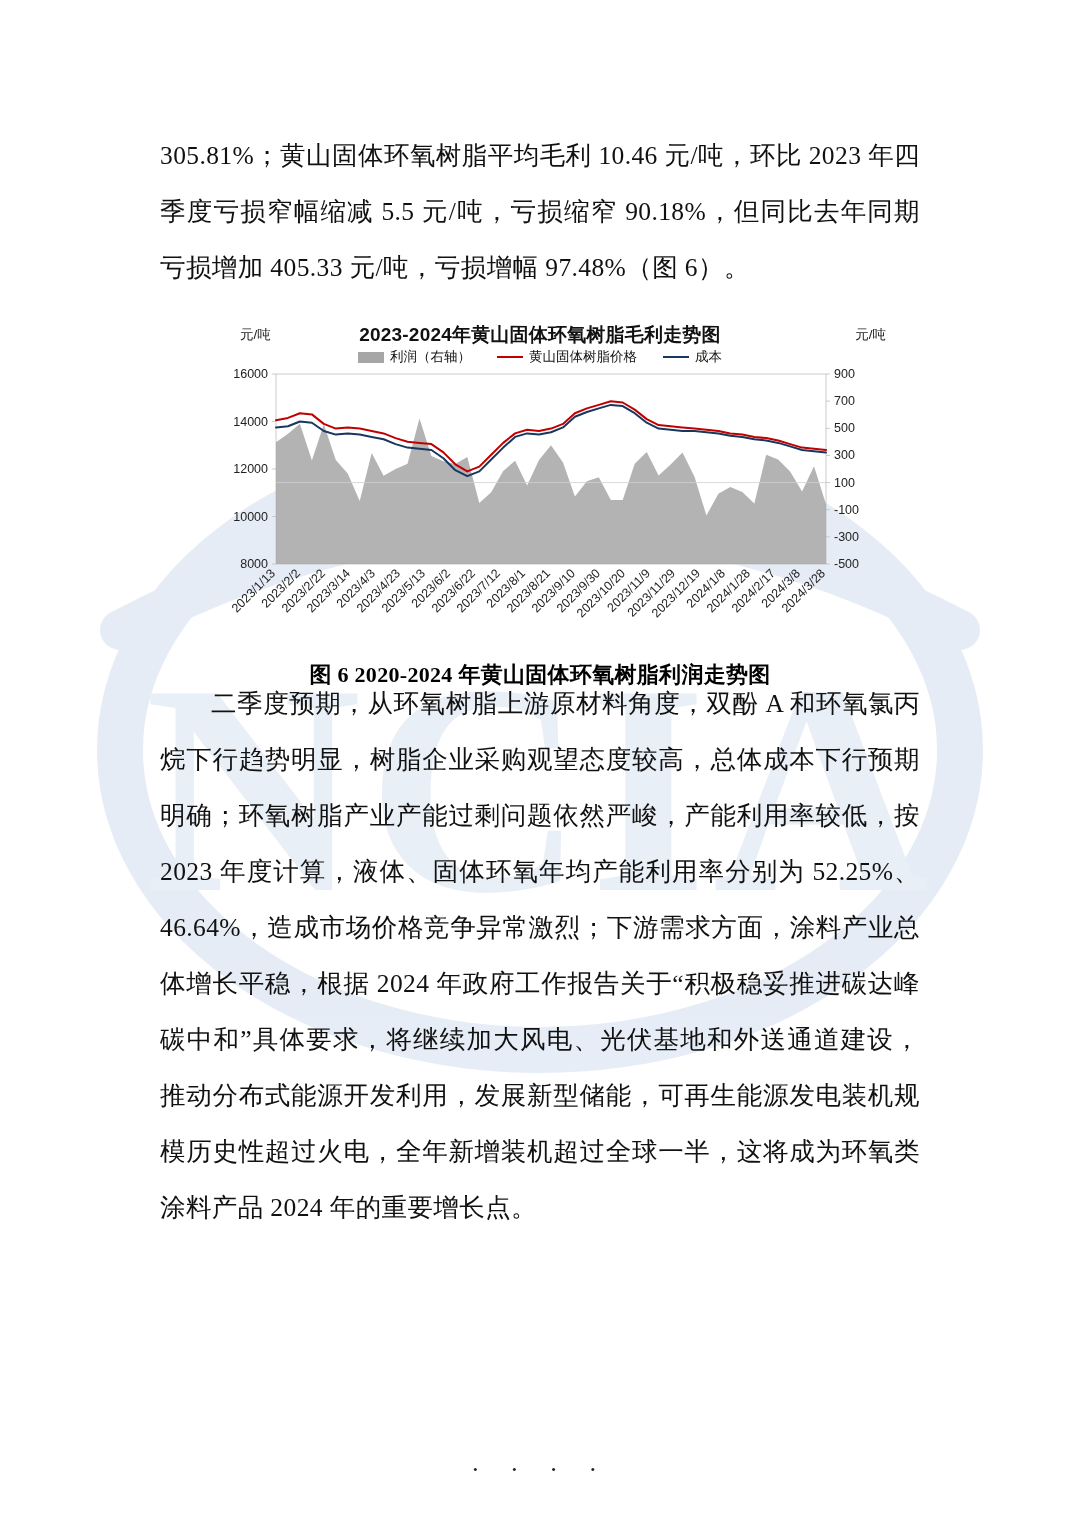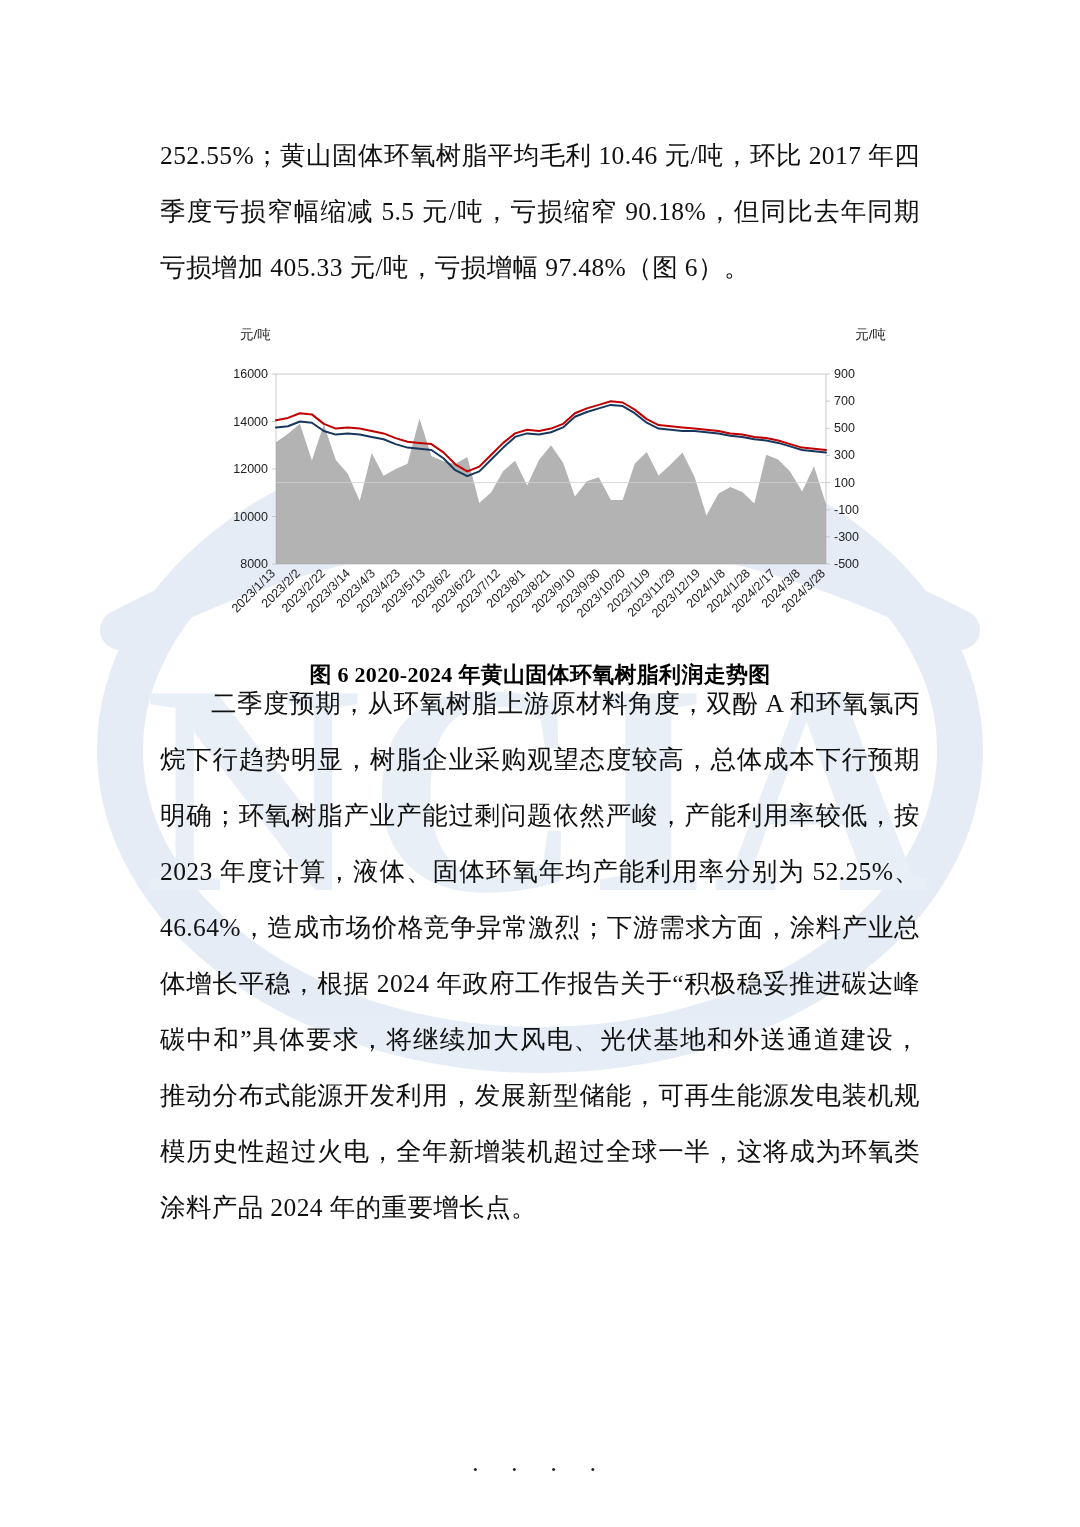--- a/index.html
+++ b/index.html
@@ -135,28 +135,43 @@
       <g opacity="0.30">
         <ellipse cx="540" cy="420" rx="420" ry="300" fill="none" stroke="#adc3e0" stroke-width="46"></ellipse>
         <path d="M120 300 Q540 80 960 300" fill="none" stroke="#adc3e0" stroke-width="40" stroke-linecap="round"></path>
         <text x="540" y="560" text-anchor="middle" font-family="Liberation Serif, serif" font-size="300" font-weight="bold" fill="#b9cbe4" letter-spacing="6">NCIA</text>
       </g>
     </svg>
   </div>
 
   <div class="content">
 
-    <p class="para top-para">252.55%；黄山固体环氧树脂平均毛利 10.46 元/吨，环比 2017 年四季度亏损窄幅缩减 5.5 元/吨，亏损缩窄 90.18%，但同比去年同期亏损增加 405.33 元/吨，亏损增幅 97.48%（图 6）。</p>
+    <p class="para top-para">305.81%；黄山固体环氧树脂平均毛利 10.46 元/吨，环比 2023 年四季度亏损窄幅缩减 5.5 元/吨，亏损缩窄 90.18%，但同比去年同期亏损增加 405.33 元/吨，亏损增幅 97.48%（图 6）。</p>
 
     <div class="figure-block">
       <div class="chart-wrap">
 
+        <div class="chart-title">2023-2024年黄山固体环氧树脂毛利走势图</div>
         <div class="axis-unit left">元/吨</div>
         <div class="axis-unit right">元/吨</div>
 
+        <div class="legend">
+          <div class="item">
+            <span class="swatch-bar"></span>
+            <span>利润（右轴）</span>
+          </div>
+          <div class="item">
+            <span class="swatch-line"></span>
+            <span>黄山固体树脂价格</span>
+          </div>
+          <div class="item">
+            <span class="swatch-line cost"></span>
+            <span>成本</span>
+          </div>
+        </div>
 
         <div class="plot">
           <svg id="plot-svg" width="700" height="280" viewBox="0 0 700 280" xmlns="http://www.w3.org/2000/svg">
               <rect x="78" y="6" width="550" height="190" fill="#ffffff" stroke="#bfbfbf" stroke-width="0.8"></rect>
               <text x="70" y="10" text-anchor="end" font-family="Liberation Sans, sans-serif" font-size="12.5" fill="#222">16000</text>
               <line x1="74" y1="6" x2="78" y2="6" stroke="#bfbfbf" stroke-width="0.8"></line>
               <text x="70" y="57.5" text-anchor="end" font-family="Liberation Sans, sans-serif" font-size="12.5" fill="#222">14000</text>
               <line x1="74" y1="53.5" x2="78" y2="53.5" stroke="#bfbfbf" stroke-width="0.8"></line>
               <text x="70" y="105" text-anchor="end" font-family="Liberation Sans, sans-serif" font-size="12.5" fill="#222">12000</text>
               <line x1="74" y1="101" x2="78" y2="101" stroke="#bfbfbf" stroke-width="0.8"></line>

